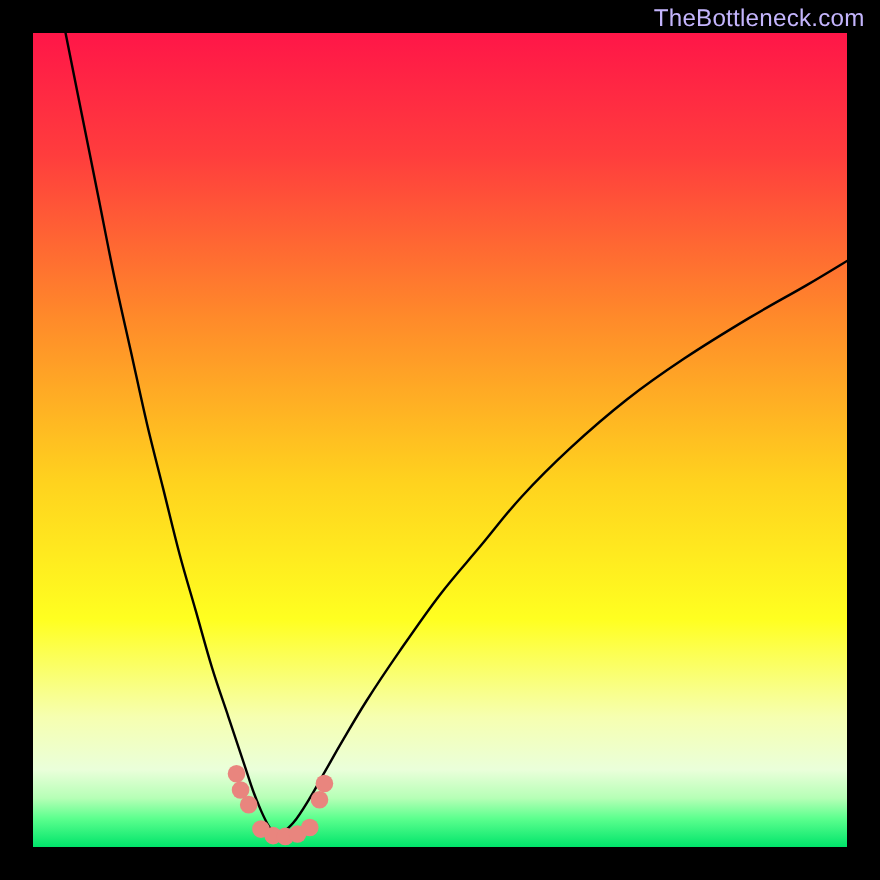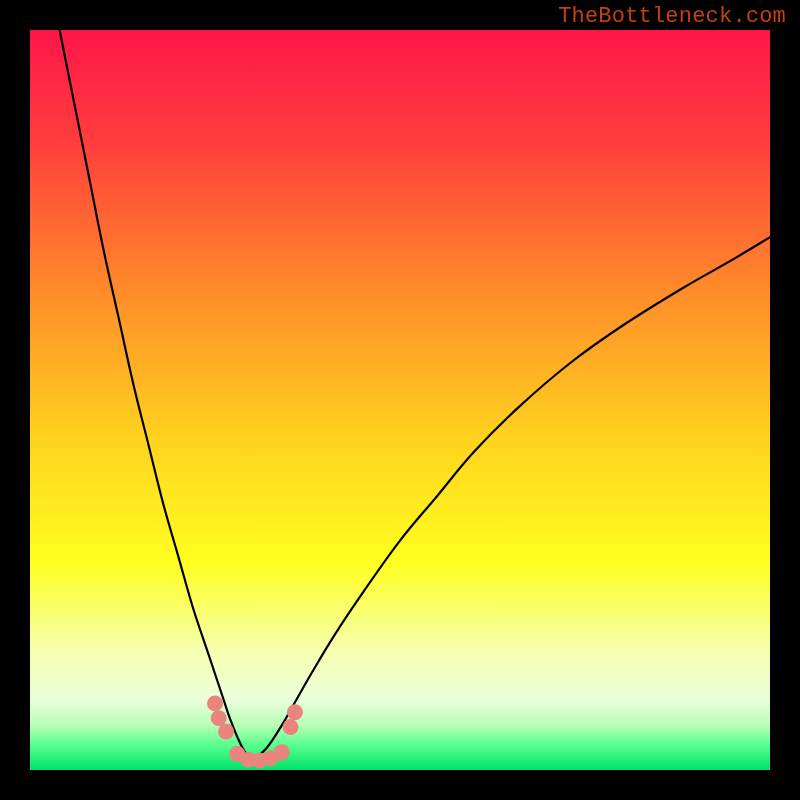--- a/index.html
+++ b/index.html
@@ -37,23 +37,23 @@
     position: absolute;
     left: 0;
     top: 0;
     width: 100%;
     height: 100%;
   }
   .watermark {
     position: absolute;
     top: 4px;
     right: 14px;
-    font-family: Liberation Mono, monospace;
+    font-family: Liberation Sans, sans-serif;
     font-size: 22px;
-    color: #c2410c;
+    color: #c4b5fd;
     letter-spacing: 0.2px;
     user-select: none;
   }
 </style>
 </head>
 <body>
 
 <div class="frame">
   <div class="plot">
     <svg class="gradient" viewBox="0 0 740 740" preserveAspectRatio="none">

